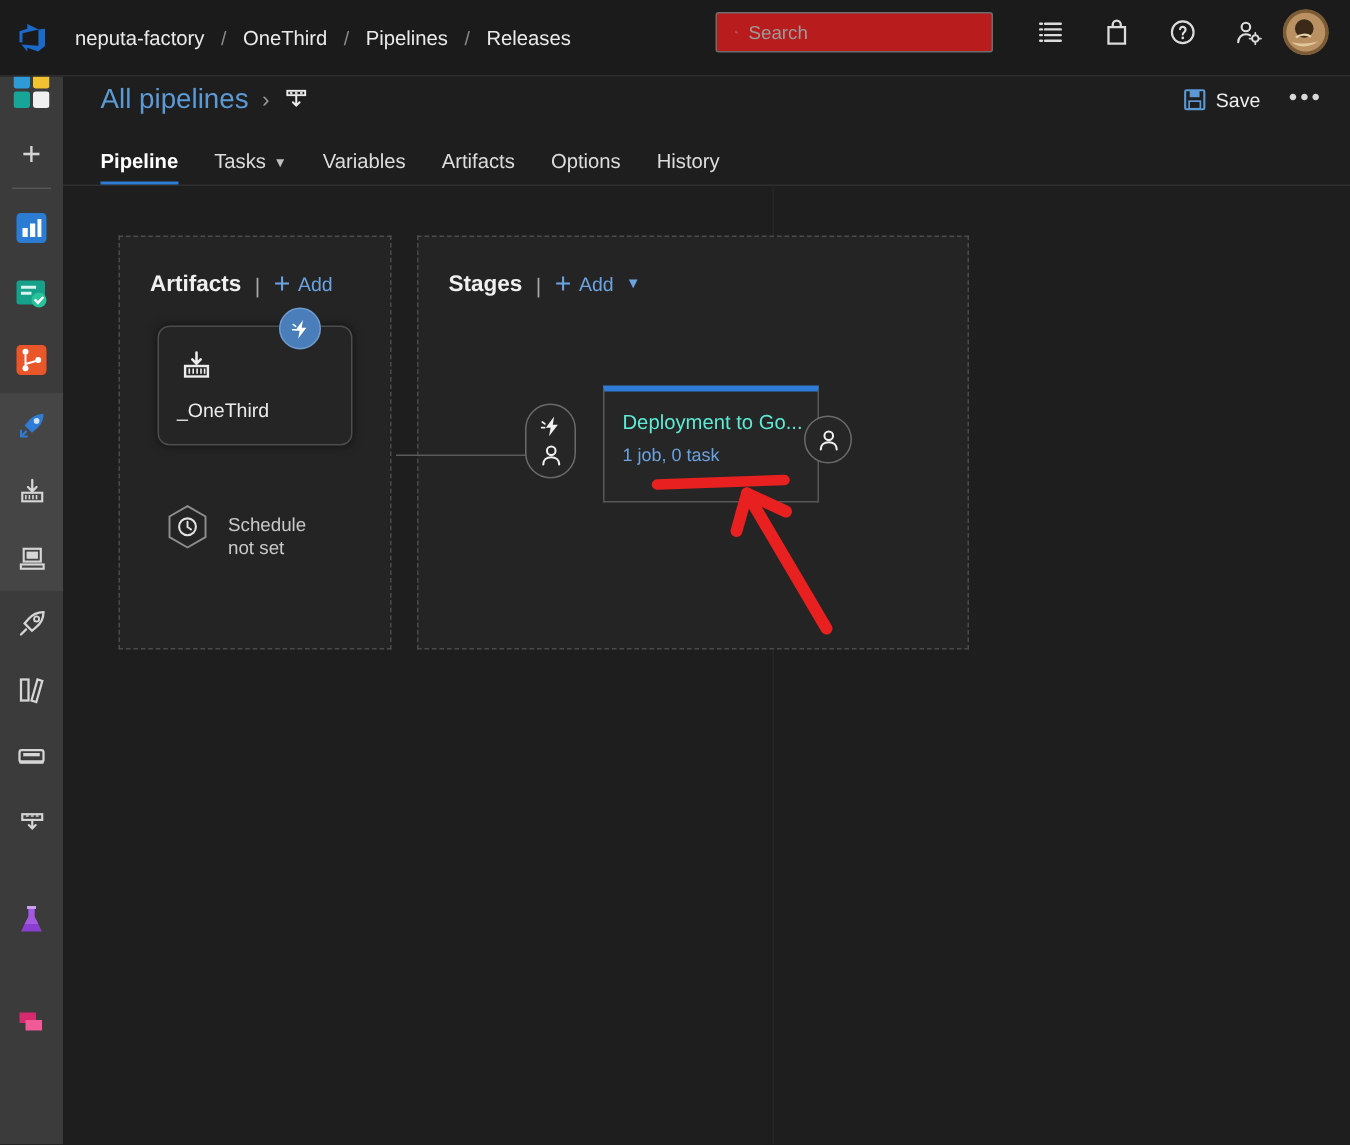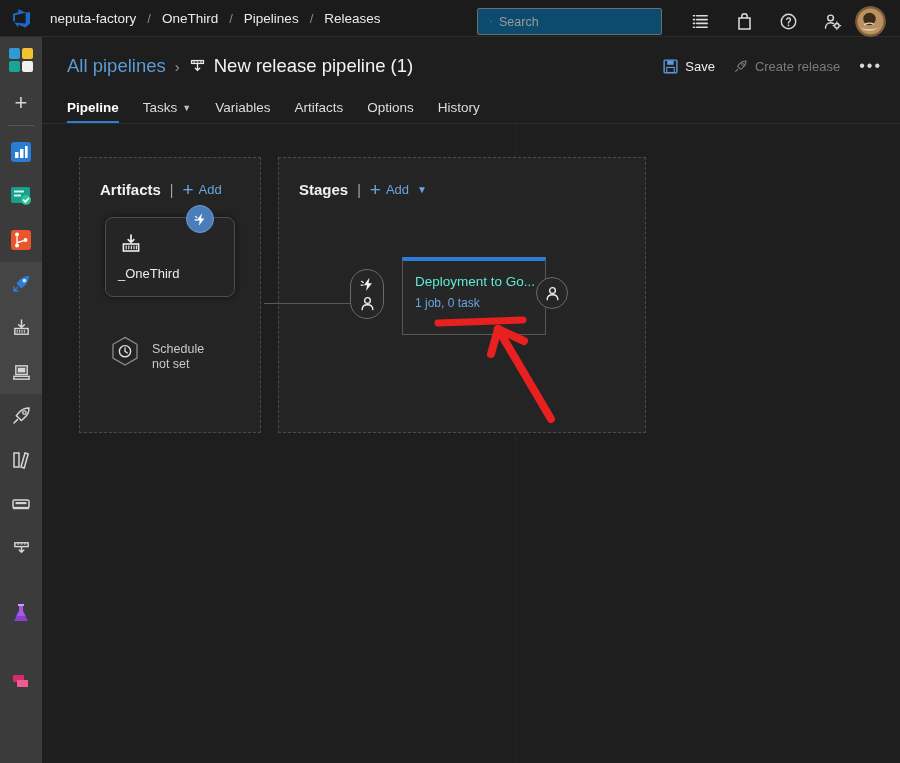--- a/index.html
+++ b/index.html
@@ -34,35 +34,35 @@
   }
   .rail-group-active { background: #454545; width: 42px; }
   .rail-ico { width: 22px; height: 22px; display: block; }
   .rail-ico.sm { width: 19px; height: 19px; }
 
   
   .main { flex: 1; height: 763px; position: relative; background: #1e1e1e; }
 
   
   .topbar {
-    position: absolute; left: -42px; top: 0; width: 900px; height: 37px;
+    position: absolute; left: -42px; top: 0; width: 900px; height: 51px;
     background: #1b1b1b;
     display: flex; align-items: center;
     border-bottom: 1px solid #2c2c2c;
     z-index: 6;
   }
   .topbar-logo { width: 42px; display: flex; align-items: center; justify-content: center; }
   .crumbs { display: flex; align-items: center; gap: 0; font-size: 13.5px; margin-left: 6px; }
   .crumb { color: #eaeaea; padding: 0 2px; }
   .crumb-sep { color: #8a8a8a; padding: 0 9px; font-size: 13px; }
   .search-wrap {
     position: absolute; left: 477px; top: 8px;
     width: 185px; height: 27px;
     border: 1px solid #6d6d6d; border-radius: 2px;
-    background: #0c4a6e;
+    background: #b91c1c;
     display: flex; align-items: center; padding: 0 12px; gap: 7px;
   }
   .search-input {
     background: transparent; border: 0; outline: none;
     color: #d0d0d0; font-size: 12.5px; font-family: "Liberation Sans", sans-serif;
     width: 150px;
   }
   .search-input::placeholder { color: #9b9b9b; }
   .top-actions { position: absolute; left: 678px; top: 0; height: 43px; display: flex; align-items: center; gap: 0; }
   .top-btn {
@@ -375,39 +375,30 @@
         <span class="ph-chev">›</span>
         <span class="ph-title-ico">
           <svg width="17" height="17" viewBox="0 0 20 20">
             <rect x="3" y="3" width="14" height="3.4" fill="none" stroke="#eaeaea" stroke-width="1.5"></rect>
             <rect x="5" y="4" width="2" height="1.4" fill="#eaeaea"></rect>
             <rect x="9" y="4" width="2" height="1.4" fill="#eaeaea"></rect>
             <rect x="13" y="4" width="2" height="1.4" fill="#eaeaea"></rect>
             <path d="M10 6.6v8M7.4 12L10 14.6 12.6 12" stroke="#eaeaea" stroke-width="1.6" fill="none" stroke-linecap="round"></path>
           </svg>
         </span>
-        <span class="ph-title">New release pipeline (1)</span>
       </div>
 
       <div class="ph-right">
         <div class="cmd">
           <svg width="15" height="15" viewBox="0 0 16 16">
             <rect x="1.2" y="1.2" width="13.6" height="13.6" rx="1" fill="none" stroke="#5b9ad5" stroke-width="1.5"></rect>
             <rect x="4.4" y="1.6" width="7" height="4.6" fill="#5b9ad5"></rect>
             <rect x="4" y="9" width="8" height="5.4" fill="none" stroke="#5b9ad5" stroke-width="1.2"></rect>
           </svg>
           <span>Save</span>
-        </div>
-        <div class="cmd disabled">
-          <svg width="15" height="15" viewBox="0 0 18 18">
-            <path d="M15.6 2.4c-3.2 0-6 1.4-8 3.8l-2 2.4 3.8 3.8 2.4-2c2.4-2 3.8-4.8 3.8-8z" fill="none" stroke="#7b7b7b" stroke-width="1.4"></path>
-            <circle cx="11.6" cy="6.4" r="1.4" fill="none" stroke="#7b7b7b" stroke-width="1.2"></circle>
-            <path d="M5.8 12.2l-2.6 2.6" stroke="#7b7b7b" stroke-width="1.4" stroke-linecap="round"></path>
-          </svg>
-          <span>Create release</span>
         </div>
         <div class="cmd-ellipsis">•••</div>
       </div>
     </div>
 
     <div class="tabs">
       <div class="tab active">
         <span>Pipeline</span>
       </div>
       <div class="tab">

